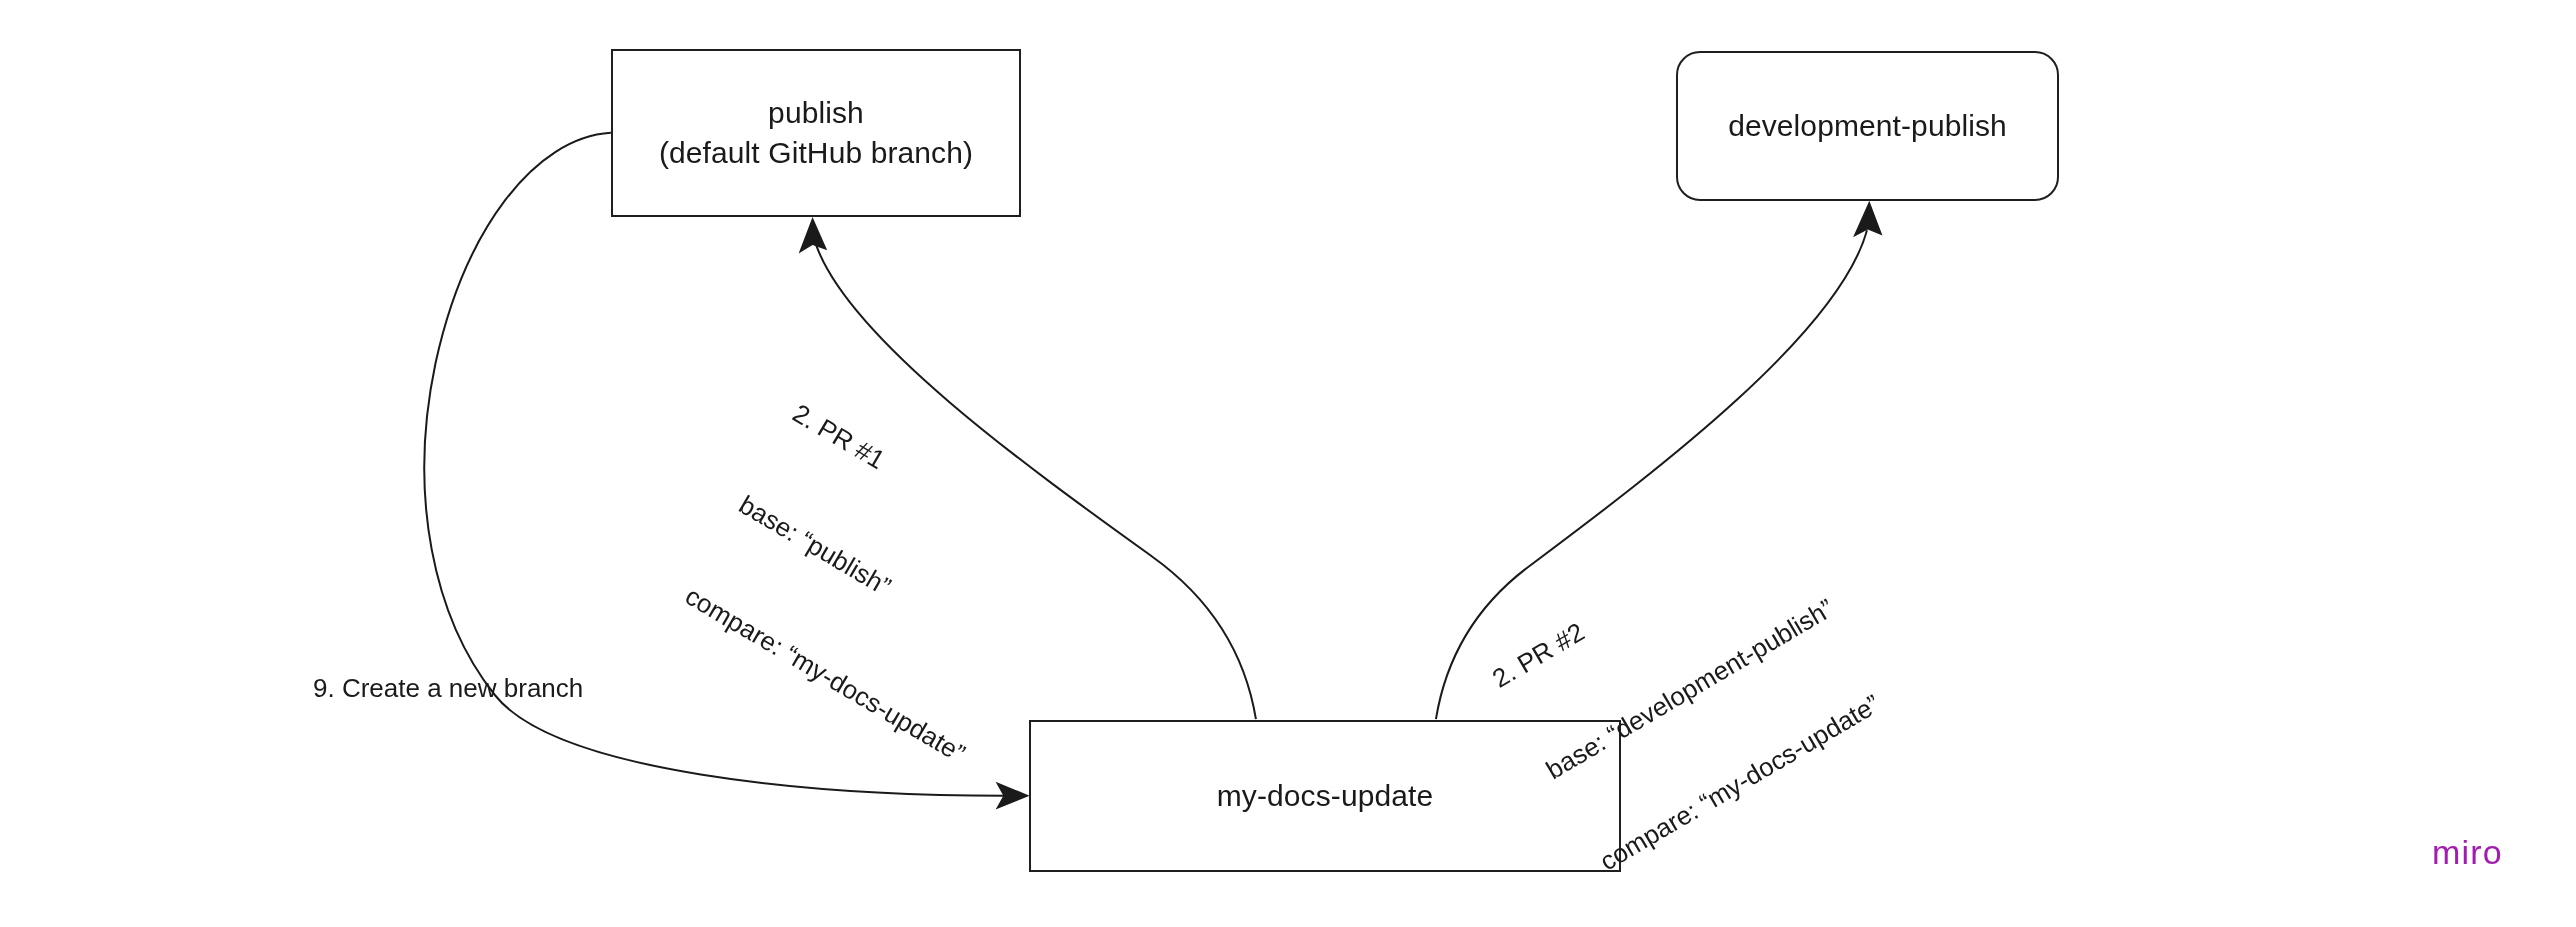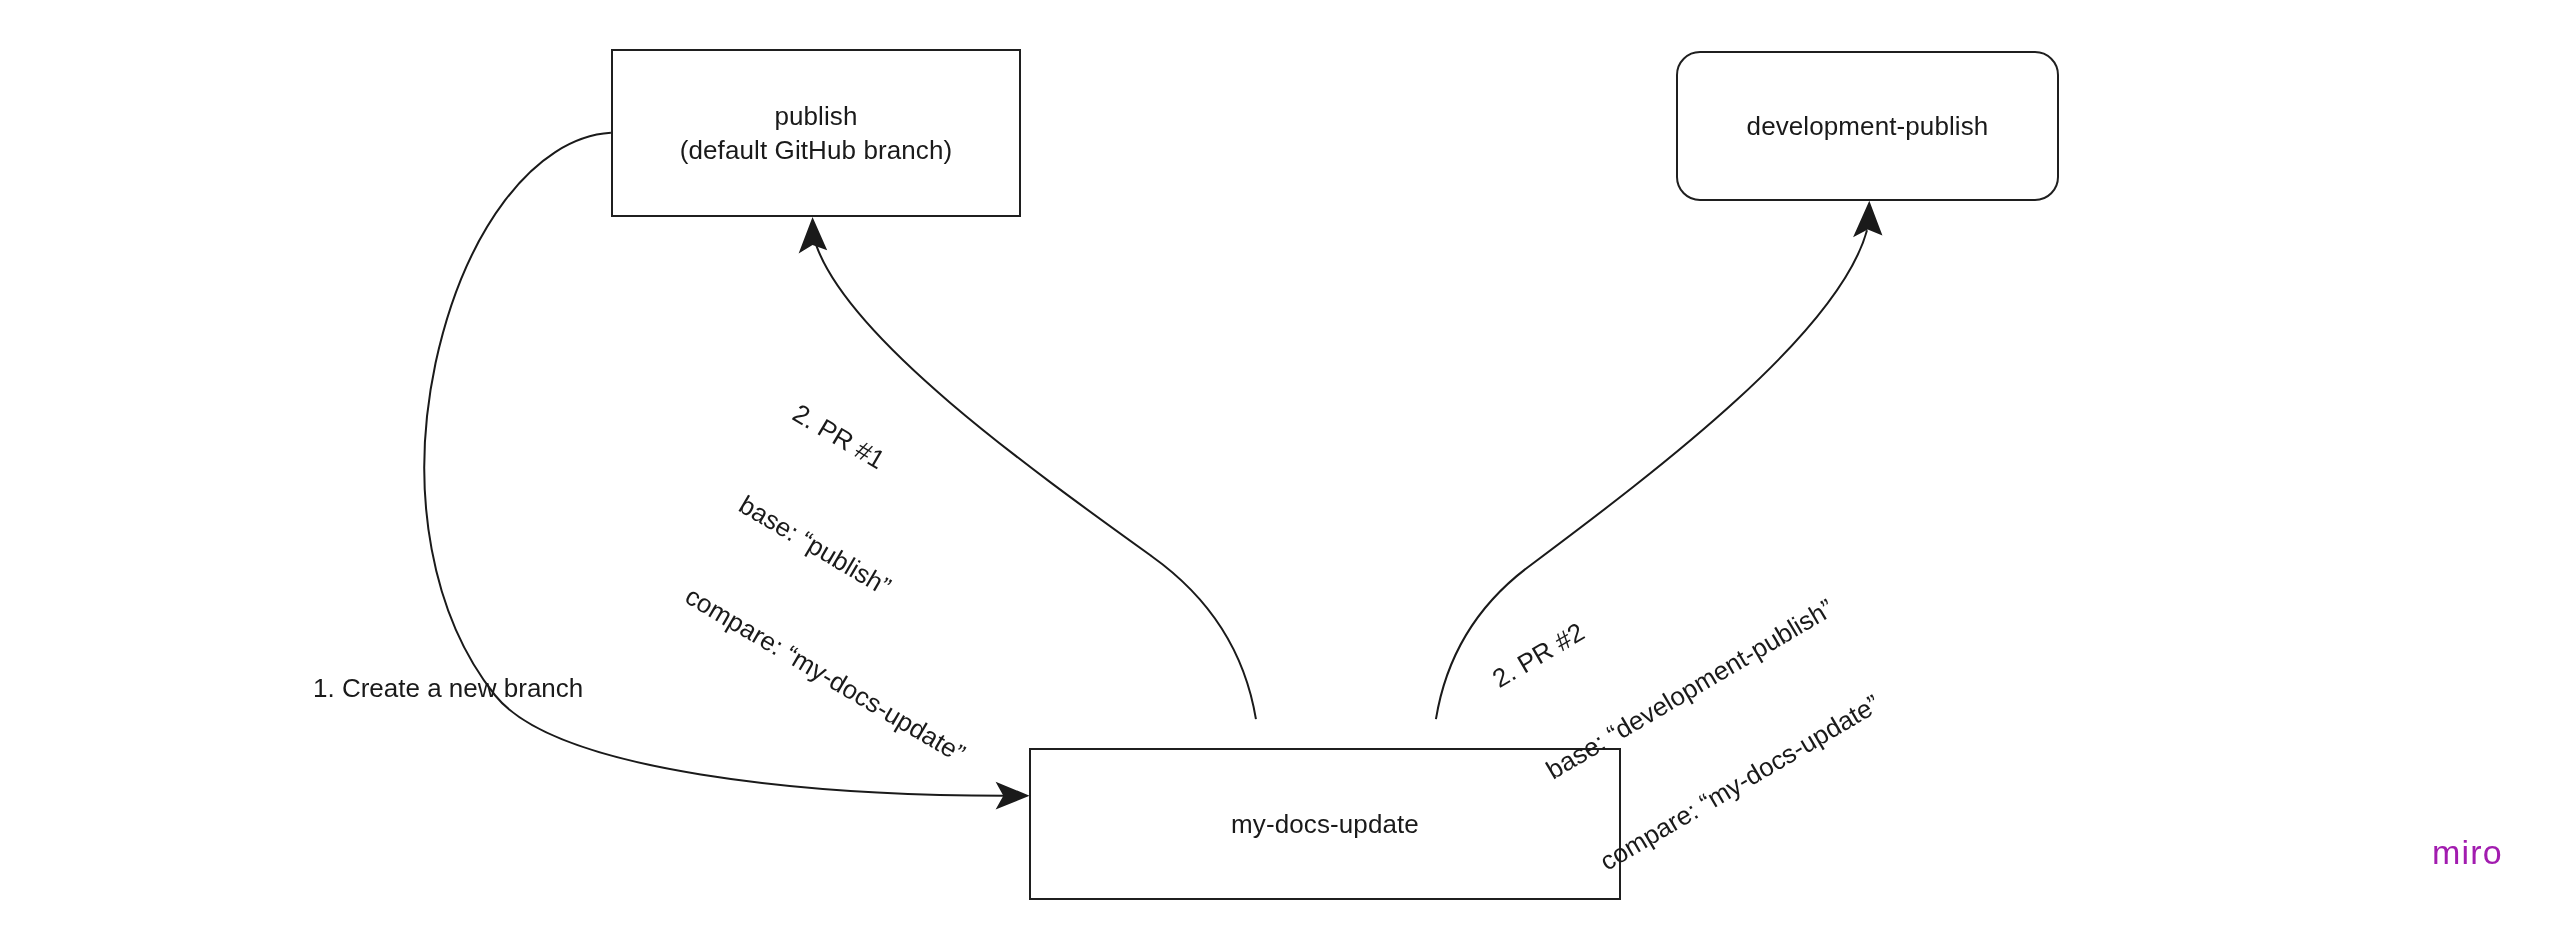--- a/index.html
+++ b/index.html
@@ -31,21 +31,21 @@
     box-sizing: border-box;
     background: #ffffff;
     border: 2.3px solid #1f1f1f;
     display: flex;
     align-items: center;
     justify-content: center;
     text-align: center;
     z-index: 3;
   }
   .node .node-label {
-    font-size: 26px;
+    font-size: 30px;
     line-height: 1.32;
     color: #1a1a1a;
     white-space: pre-line;
     letter-spacing: 0.1px;
   }
 
   #node-publish {
     left: 611px;
     top: 49px;
     width: 410px;
@@ -53,21 +53,21 @@
   }
   #node-development-publish {
     left: 1676px;
     top: 51px;
     width: 383px;
     height: 150px;
     border-radius: 24px;
   }
   #node-my-docs-update {
     left: 1029px;
-    top: 748px;
+    top: 720px;
     width: 592px;
     height: 152px;
   }
 
   
   #edges {
     position: absolute;
     left: 0;
     top: 0;
     width: 2576px;
@@ -172,21 +172,21 @@
 
   <div class="node" id="node-development-publish">
     <span class="node-label">development-publish</span>
   </div>
 
   <div class="node" id="node-my-docs-update">
     <span class="node-label">my-docs-update</span>
   </div>
 
   <div class="edge-label" id="label-create-branch">
-    <span class="line">1. Create a new branch</span>
+    <span class="line">9. Create a new branch</span>
   </div>
 
   <div class="edge-label" id="label-pr1">
     <span class="line">2. PR #1</span>
     <span class="line">base: “publish”</span>
     <span class="line">compare: “my-docs-update”</span>
   </div>
 
   <div class="edge-label" id="label-pr2">
     <span class="line">2. PR #2</span>

